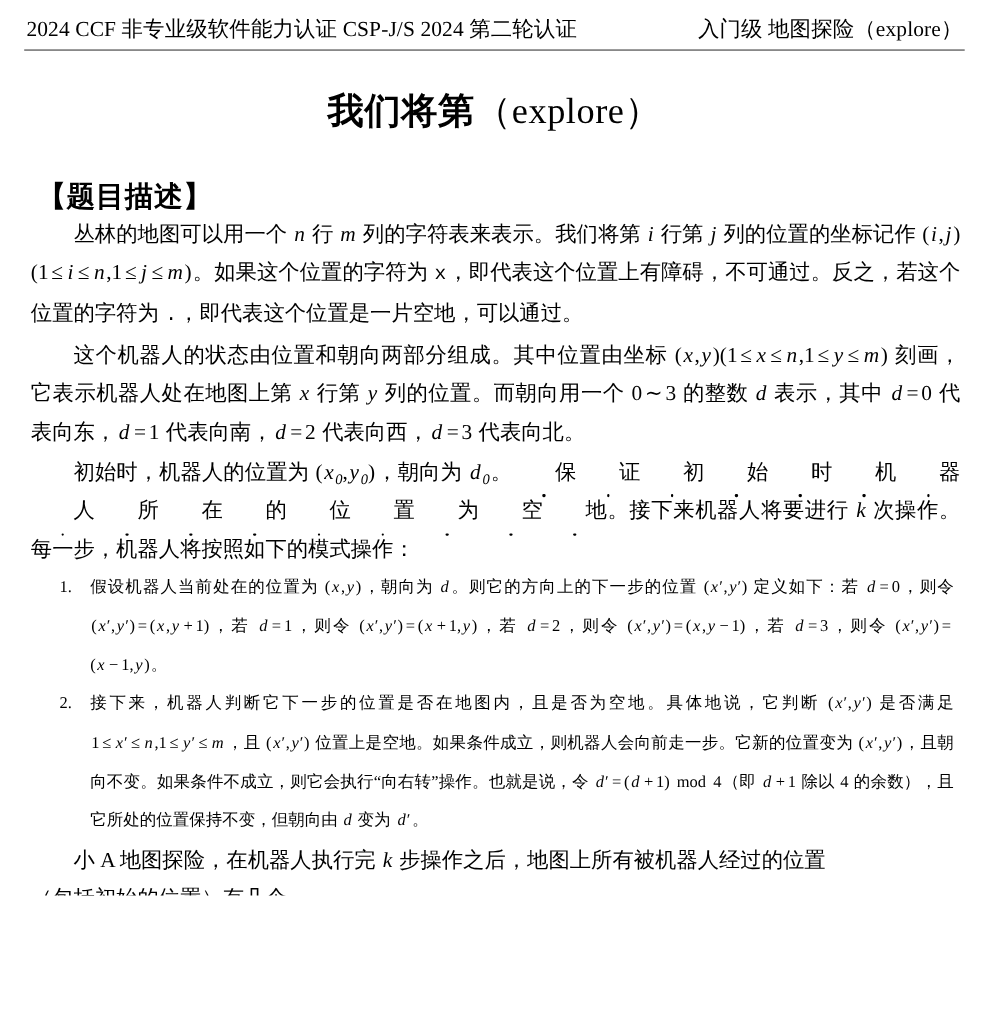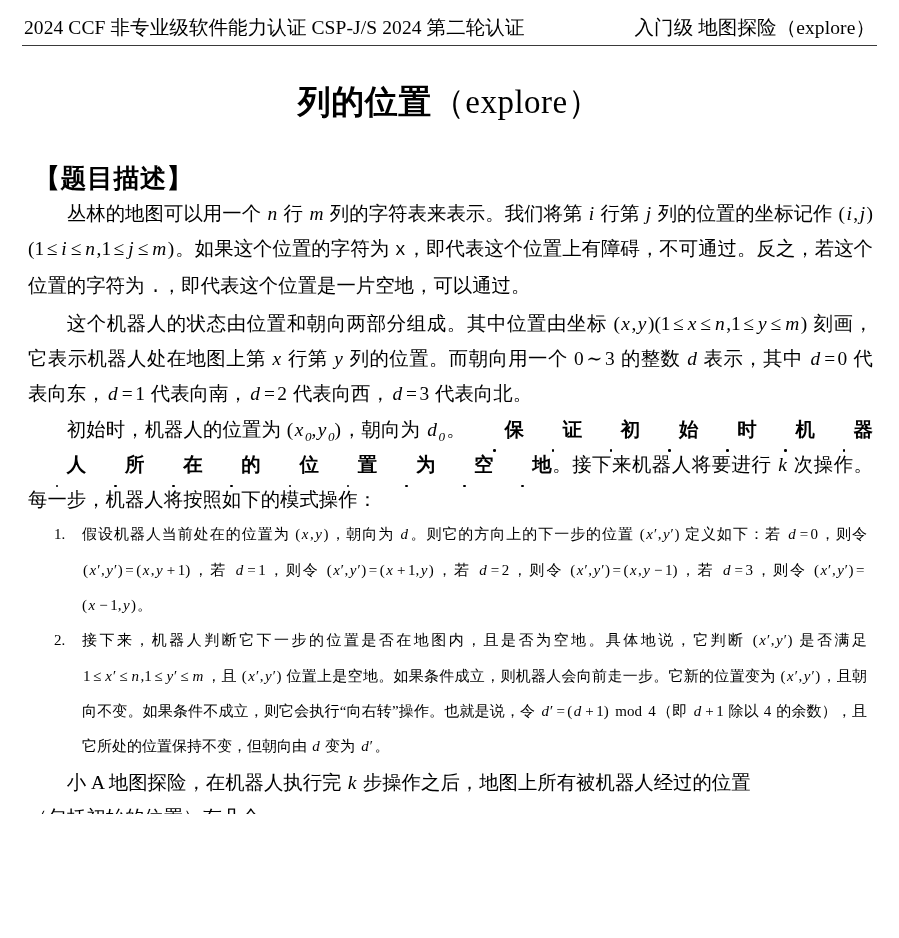--- a/index.html
+++ b/index.html
@@ -109,21 +109,21 @@
     font-size: 0.68em;
     font-style: italic;
     line-height: 0;
   }
   .prime {
     font-style: italic;
   }
 
   
   .emph {
-    font-weight: 700;
+    font-weight: 400;
     position: relative;
   }
   .emph > .dotchar {
     position: relative;
     display: inline-block;
   }
   .emph > .dotchar::after {
     content: "";
     position: absolute;
     left: 50%;
@@ -168,21 +168,21 @@
 <body>
 
 <div class="page">
 
   <div class="header">
     <span class="header-left">2024 CCF 非专业级软件能力认证 CSP-J/S 2024 第二轮认证</span>
     <span class="header-right">入门级 地图探险（explore）</span>
   </div>
   <hr class="header-rule">
 
-  <h1 class="doc-title"><span>列的位置</span><span class="latin">（explore）</span></h1>
+  <h1 class="doc-title"><span>我们将第</span><span class="latin">（explore）</span></h1>
 
   <h2 class="section-head">【题目描述】</h2>
 
   <div class="body-text">
 
 
     <p class="para"><span>丛林的地图可以用一个 </span><span class="m">n</span><span> 行 </span><span class="m">m</span><span> 列的字符表来表示。我们将第 </span><span class="m">i</span><span> 行第 </span><span class="m">j</span><span> 列的位置的坐标记作 </span><span class="mr">(<span class="m">i</span>,<span class="m">j</span>)(1<span class="op">≤</span><span class="m">i</span><span class="op">≤</span><span class="m">n</span>,1<span class="op">≤</span><span class="m">j</span><span class="op">≤</span><span class="m">m</span>)</span><span>。如果这个位置的字符为 </span><span class="tt">x</span><span>，即代表这个位置上有障碍，不可通过。反之，若这个位置的字符为 </span><span class="tt">.</span><span>，即代表这个位置是一片空地，可以通过。</span></p>
 
     <p class="para"><span>这个机器人的状态由位置和朝向两部分组成。其中位置由坐标 </span><span class="mr">(<span class="m">x</span>,<span class="m">y</span>)(1<span class="op">≤</span><span class="m">x</span><span class="op">≤</span><span class="m">n</span>,1<span class="op">≤</span><span class="m">y</span><span class="op">≤</span><span class="m">m</span>)</span><span> 刻画，它表示机器人处在地图上第 </span><span class="m">x</span><span> 行第 </span><span class="m">y</span><span> 列的位置。而朝向用一个 </span><span class="mr">0<span class="op">∼</span>3</span><span> 的整数 </span><span class="m">d</span><span> 表示，其中 </span><span class="mr"><span class="m">d</span><span class="op">=</span>0</span><span> 代表向东，</span><span class="mr"><span class="m">d</span><span class="op">=</span>1</span><span> 代表向南，</span><span class="mr"><span class="m">d</span><span class="op">=</span>2</span><span> 代表向西，</span><span class="mr"><span class="m">d</span><span class="op">=</span>3</span><span> 代表向北。</span></p>
 

